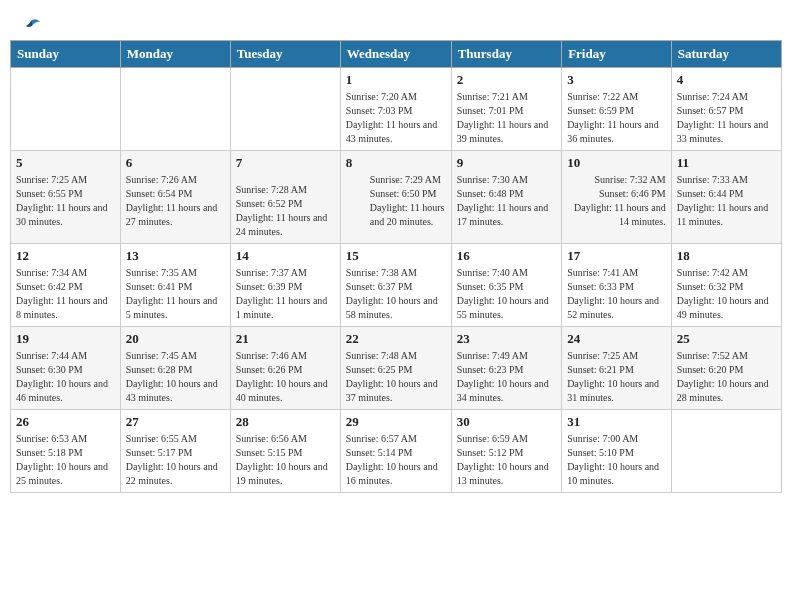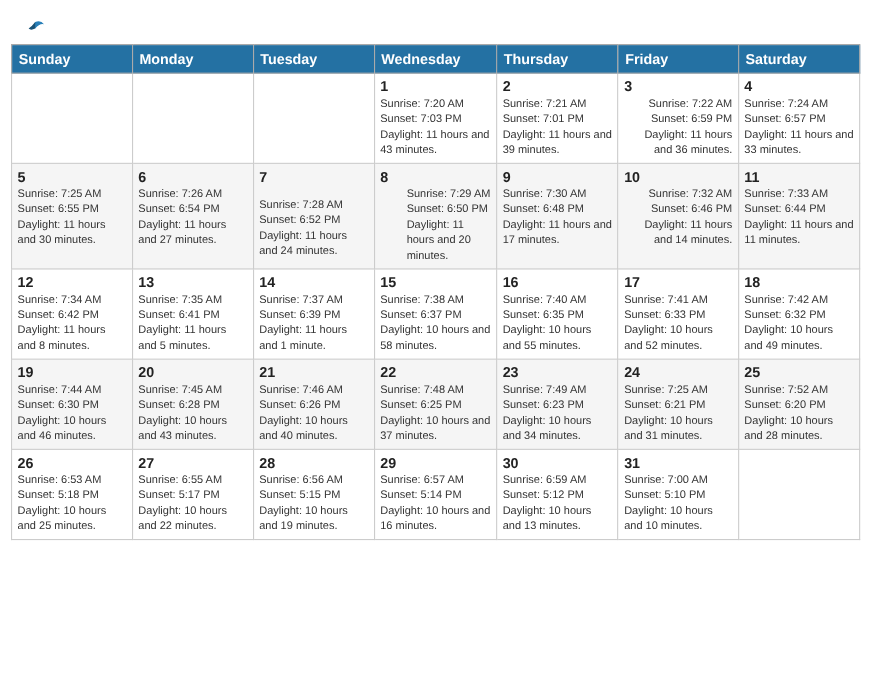--- a/index.html
+++ b/index.html
@@ -25,20 +25,21 @@
       color: #333;
     }
     .location-title {
       font-size: 14px;
       color: #555;
     }
     .calendar {
       width: 100%;
       border-collapse: collapse;
       margin-top: 6px;
+      font-family: Liberation Serif, serif;
     }
     .calendar th {
       background-color: #2471a3;
       color: #fff;
       text-align: left;
       padding: 5px 6px;
       font-size: 13px;
       border: 1px solid #aaa;
     }
     .calendar td {
@@ -126,21 +127,21 @@
 Daylight: 11 hours and 43 minutes.</div>
         </td>
         <td>
           <div class="day-number">2</div>
           <div class="day-info" style="white-space: pre-line;">Sunrise: 7:21 AM
 Sunset: 7:01 PM
 Daylight: 11 hours and 39 minutes.</div>
         </td>
         <td>
           <div class="day-number">3</div>
-          <div class="day-info" style="white-space: pre-line; text-align: right;">Sunrise: 7:22 AM
+          <div class="day-info" style="white-space: pre-line;">Sunrise: 7:22 AM
 Sunset: 6:59 PM
 Daylight: 11 hours and 36 minutes.</div>
         </td>
         <td>
           <div class="day-number">4</div>
           <div class="day-info" style="white-space: pre-line;">Sunrise: 7:24 AM
 Sunset: 6:57 PM
 Daylight: 11 hours and 33 minutes.</div>
         </td>
       </tr>

